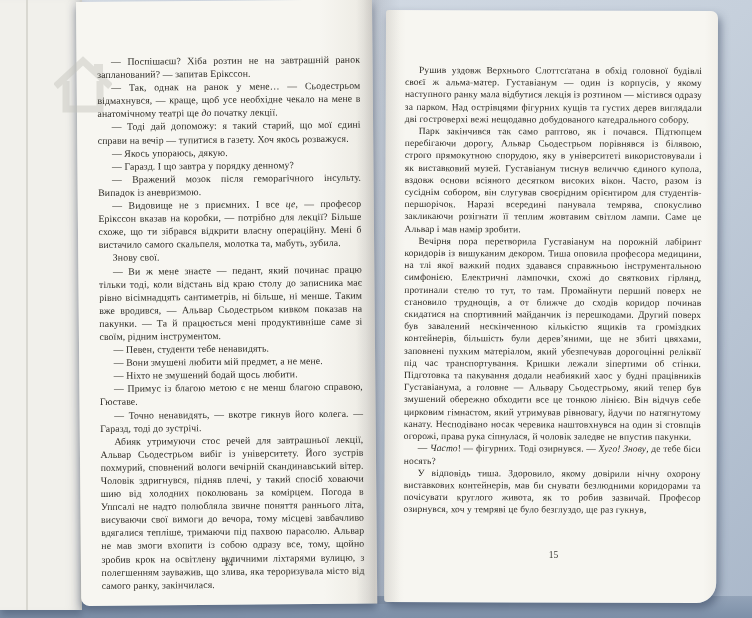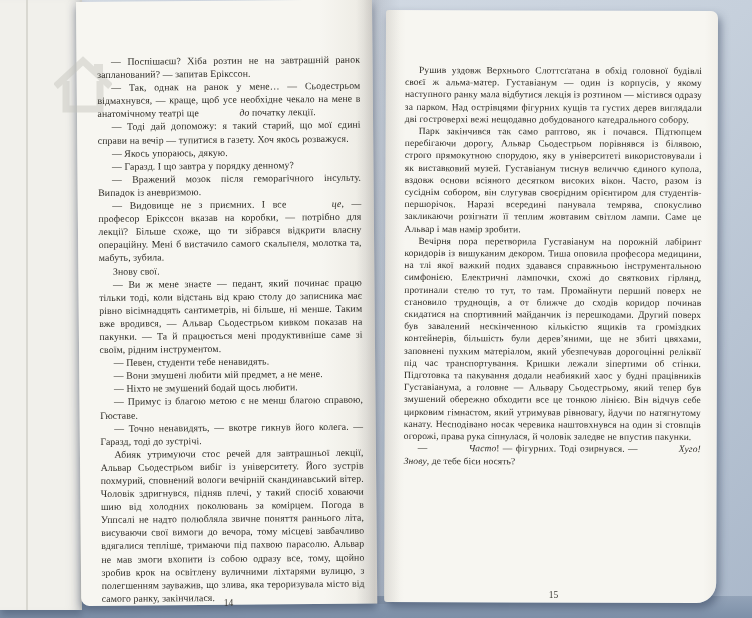--- a/index.html
+++ b/index.html
@@ -36,22 +36,22 @@
   .gutter{
     position:absolute;left:356px;top:0;bottom:14px;width:44px;pointer-events:none;
     background:linear-gradient(90deg,rgba(70,70,80,0) 0%,rgba(70,70,80,.16) 42%,rgba(70,70,80,.10) 58%,rgba(70,70,80,0) 100%);
   }
   .textcol{position:absolute;color:var(--text,#2c2a24);}
   .text-left{left:97px;top:55px;width:263px;transform:rotate(-0.5deg);transform-origin:left top;}
   .text-left .para{font-size:9.8px;line-height:13.1px;}
   .text-right{left:405px;top:64px;width:297px;transform:rotate(0.18deg);transform-origin:left top;}
   .text-right .para{font-size:9.5px;line-height:12.2px;}
   .para{margin:0;text-indent:14px;text-align:justify;letter-spacing:.1px;}
-  .it{font-style:italic;margin-left:38px;}
-  .page-num{position:absolute;font-size:9.5px;color:#3b3933;text-align:center;margin-top:40px;}
+  .it{font-style:italic;}
+  .page-num{position:absolute;font-size:9.5px;color:#3b3933;text-align:center;}
   .page-num-left{left:97px;width:263px;top:558px;}
   .page-num-right{left:405px;width:297px;top:550px;}
   .watermark{position:absolute;left:54px;top:52px;opacity:.45;pointer-events:none;}
 </style>
 </head>
 <body>
 
 <div class="stage">
 
   <div class="table-surface"></div>
@@ -85,20 +85,21 @@
       <p class="para"><span>— Примус із благою метою є не менш благою справою, Гюставе.</span></p>
       <p class="para"><span>— Точно ненавидять, — вкотре гикнув його колега. — Гаразд, тоді до зустрічі.</span></p>
       <p class="para"><span>Абияк утримуючи стос речей для завтрашньої лекції, Альвар Сьодестрьом вибіг із університету. Його зустрів похмурий, сповнений вологи вечірній скандинавський вітер. Чоловік здригнувся, підняв плечі, у такий спосіб ховаючи шию від холодних поколювань за комірцем. Погода в Уппсалі не надто полюбляла звичне поняття раннього літа, висуваючи свої вимоги до вечора, тому місцеві завбачливо вдягалися тепліше, тримаючи під пахвою парасолю. Альвар не мав змоги вхопити із собою одразу все, тому, щойно зробив крок на освітлену вуличними ліхтарями вулицю, з полегшенням зауважив, що злива, яка тероризувала місто від самого ранку, закінчилася.</span></p>
     </div>
 
   <div class="textcol text-right">
       <p class="para"><span>Рушив уздовж Верхнього Слоттсґатана в обхід головної будівлі своєї ж альма-матер. Густавіанум — один із корпусів, у якому наступного ранку мала відбутися лекція із розтином — містився одразу за парком. Над острівцями фігурних кущів та густих дерев виглядали дві гостроверхі вежі нещодавно добудованого катедрального собору.</span></p>
       <p class="para"><span>Парк закінчився так само раптово, як і почався. Підтюпцем перебігаючи дорогу, Альвар Сьодестрьом порівнявся із білявою, строго прямокутною спорудою, яку в університеті використовували і як виставковий музей. Густавіанум тиснув величчю єдиного купола, вздовж основи всіяного десятком високих вікон. Часто, разом із сусіднім собором, він слугував своєрідним орієнтиром для студентів-першорічок. Наразі всередині панувала темрява, спокусливо закликаючи розігнати її теплим жовтавим світлом лампи. Саме це Альвар і мав намір зробити.</span></p>
       <p class="para"><span>Вечірня пора перетворила Густавіанум на порожній лабіринт коридорів із вишуканим декором. Тиша оповила професора медицини, на тлі якої важкий подих здавався справжньою інструментальною симфонією. Електричні лампочки, схожі до святкових гірлянд, протинали стелю то тут, то там. Промайнути перший поверх не становило труднощів, а от ближче до сходів коридор починав скидатися на спортивний майданчик із перешкодами. Другий поверх був завалений нескінченною кількістю ящиків та громіздких контейнерів, більшість були дерев’яними, ще не збиті цвяхами, заповнені пухким матеріалом, який убезпечував дорогоцінні реліквії під час транспортування. Кришки лежали зіпертими об стінки. Підготовка та пакування додали неабиякий хаос у будні працівників Густавіанума, а головне — Альвару Сьодестрьому, який тепер був змушений обережно обходити все це тонкою лінією. Він відчув себе цирковим гімнастом, який утримував рівновагу, йдучи по натягнутому канату. Несподівано носак черевика наштовхнувся на один зі стовпців огорожі, права рука сіпнулася, й чоловік заледве не впустив пакунки.</span></p>
       <p class="para"><span>— </span><span class="it">Часто</span><span>! — фігурних. Тоді озирнувся. — </span><span class="it">Хуго! Знову</span><span>, де тебе біси носять?</span></p>
+      <p class="para"><span>У відповідь тиша. Здоровило, якому довірили нічну охорону виставкових контейнерів, мав би снувати безлюдними коридорами та почісувати круглого живота, як то робив зазвичай. Професор озирнувся, хоч у темряві це було безглуздо, ще раз гукнув,</span></p>
     </div>
 
   <div class="page-num page-num-left">14</div>
 
   <div class="page-num page-num-right">15</div>
 
   <div class="gutter"></div>
 
 </div>
 

